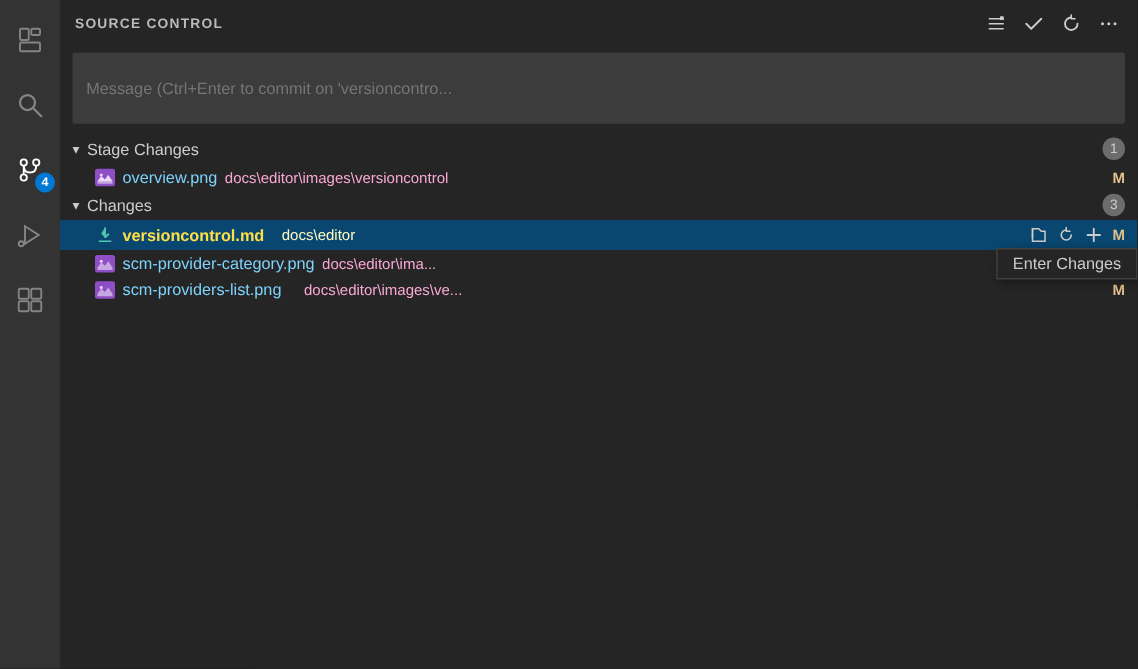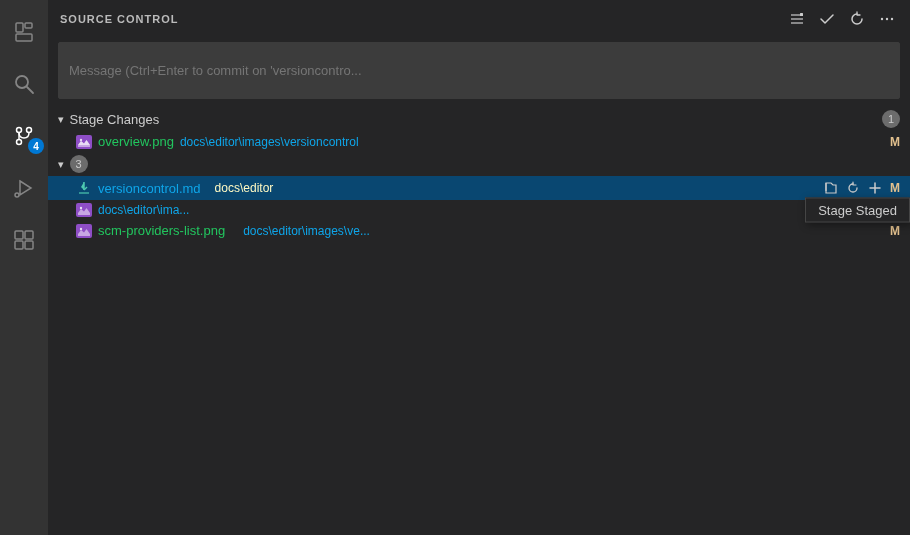--- a/index.html
+++ b/index.html
@@ -177,25 +177,25 @@
       position: relative;
       display: flex;
       align-items: center;
       justify-content: center;
       font-size: 9px;
       color: white;
     }
 
     .file-name {
       font-weight: 400;
-      color: #22c55e;
+      color: #7dd3fc;
       white-space: nowrap;
     }
     .file-path {
-      color: #0ea5e9;
+      color: #f9a8d4;
       font-size: 12px;
       white-space: nowrap;
       overflow: hidden;
       text-overflow: ellipsis;
       flex: 1;
     }
     .file-status {
       color: #e2c08d;
       font-size: 12px;
       font-weight: 600;
@@ -343,33 +343,34 @@
           <polygon points="1,9 4,5 7,7.5 9.5,4 13,9 13,11 1,11" fill="#ffffff" opacity="0.5"></polygon>
         </svg>
       </div>
       <span class="file-name">overview.png</span>
       <span class="file-path">docs\editor\images\versioncontrol</span>
       <span class="file-status">M</span>
     </div>
 
     <div class="section-header">
       <span class="chevron">▾</span>
+      <span class="section-label">Changes</span>
       <div class="count-badge">3</div>
     </div>
 
     <div class="file-row selected" style="position:relative;">
       <div class="file-icon">
         <svg width="16" height="16" viewBox="0 0 16 16" fill="none">
           <polygon points="8,2 8,10 5,7" fill="#4ec9b0"></polygon>
           <line x1="8" y1="10" x2="11" y2="7" stroke="#4ec9b0" stroke-width="1.5"></line>
           <line x1="8" y1="2" x2="8" y2="10" stroke="#4ec9b0" stroke-width="1.5"></line>
           <line x1="3" y1="13" x2="13" y2="13" stroke="#4ec9b0" stroke-width="1.2"></line>
         </svg>
       </div>
-      <span class="file-name" style="color:#0ea5e9;font-weight:400;">versioncontrol.md</span>
+      <span class="file-name" style="color:#fde047;font-weight:700;">versioncontrol.md</span>
       <span class="file-path" style="color:#fef9c3; margin-left:8px;">docs\editor</span>
       <div class="row-actions">
 
         <div class="row-action-icon" title="Open File">
           <svg width="14" height="14" viewBox="0 0 14 14" fill="none">
             <path d="M2 2h5l2 2h3v8H2z" stroke="#cccccc" stroke-width="1.2" fill="none"></path>
             <path d="M2 2v8" stroke="#cccccc" stroke-width="1.2"></path>
           </svg>
         </div>
 
@@ -391,24 +392,25 @@
     </div>
 
     <div class="file-row" style="position:relative;">
       <div class="file-icon img-icon">
         <svg width="14" height="12" viewBox="0 0 14 12" fill="none">
           <rect x="1" y="1" width="12" height="10" rx="1" fill="#8e4ec6"></rect>
           <circle cx="4" cy="4" r="1.2" fill="#ffffff" opacity="0.8"></circle>
           <polygon points="1,9 4,5 7,7.5 9.5,4 13,9 13,11 1,11" fill="#ffffff" opacity="0.5"></polygon>
         </svg>
       </div>
+      <span class="file-name">scm-provider-category.png</span>
       <span class="file-path" style="margin-left:0;">docs\editor\ima...</span>
 
       <div class="context-menu">
-        <span>Stage Staged</span>
+        <span>Enter Changes</span>
       </div>
     </div>
 
     <div class="file-row">
       <div class="file-icon img-icon">
         <svg width="14" height="12" viewBox="0 0 14 12" fill="none">
           <rect x="1" y="1" width="12" height="10" rx="1" fill="#8e4ec6"></rect>
           <circle cx="4" cy="4" r="1.2" fill="#ffffff" opacity="0.8"></circle>
           <polygon points="1,9 4,5 7,7.5 9.5,4 13,9 13,11 1,11" fill="#ffffff" opacity="0.5"></polygon>
         </svg>

